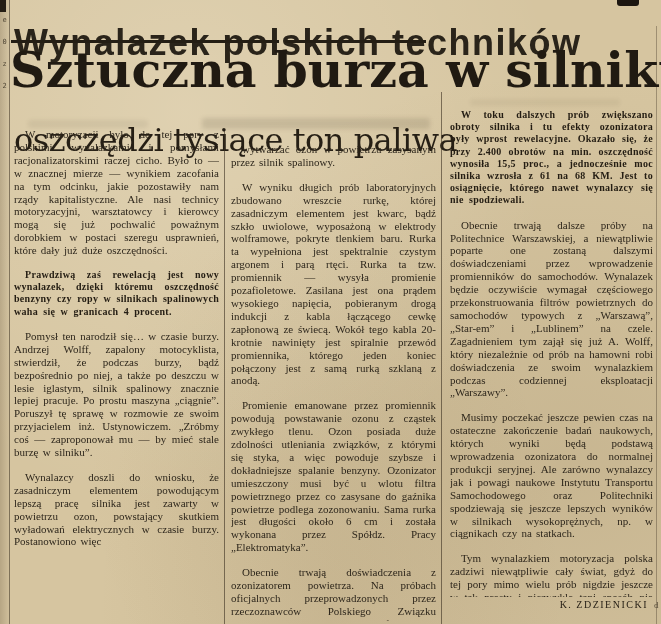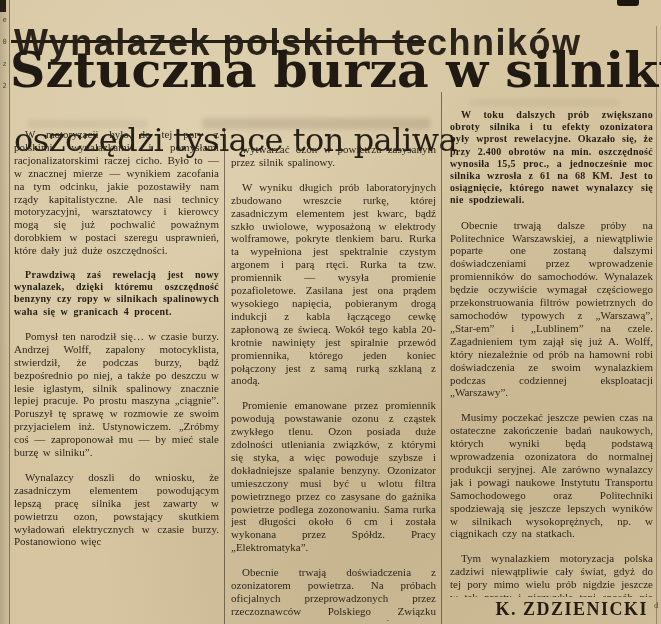--- a/index.html
+++ b/index.html
@@ -38,21 +38,21 @@
     letter-spacing:-0.5px;color:#261f15;white-space:nowrap;margin-top:24px;}
   
   .col{position:absolute;overflow:hidden;text-align:justify;
     font-size:11px;line-height:12.9px;color:#2e271c;}
   .col-left{left:14px;top:116px;width:205px;height:486px;}
   .col-mid{left:231px;top:131px;width:205px;height:490px;}
   .col-right{left:450px;top:97px;width:203px;height:500px;}
   .para{margin:12px 0 6px 0;text-indent:11px;word-spacing:1.5px;}
   .para.lead-bold{font-weight:bold;font-size:10px;line-height:12.2px;letter-spacing:0.3px;word-spacing:2.5px;color:#241d13;}
   .byline{position:absolute;left:450px;top:599px;width:198px;text-align:right;
-    font-weight:bold;font-size:18px;letter-spacing:1.5px;color:#241d13;}
+    font-weight:normal;font-size:10px;letter-spacing:1.5px;color:#241d13;}
   
   .vrule{position:absolute;width:1px;background:rgba(58,47,32,0.6);}
   .vr1{left:224px;top:131px;height:493px;}
   .vr2{left:441px;top:92px;height:532px;}
   
   .bleed{position:absolute;background:rgba(56,44,28,0.13);filter:blur(2px);border-radius:3px;}
   .bleed-a{left:202px;top:118px;width:228px;height:11px;}
   .bleed-b{left:28px;top:120px;width:120px;height:8px;opacity:.6;}
   .bleed-c{left:470px;top:99px;width:150px;height:7px;opacity:.45;}
 </style>

